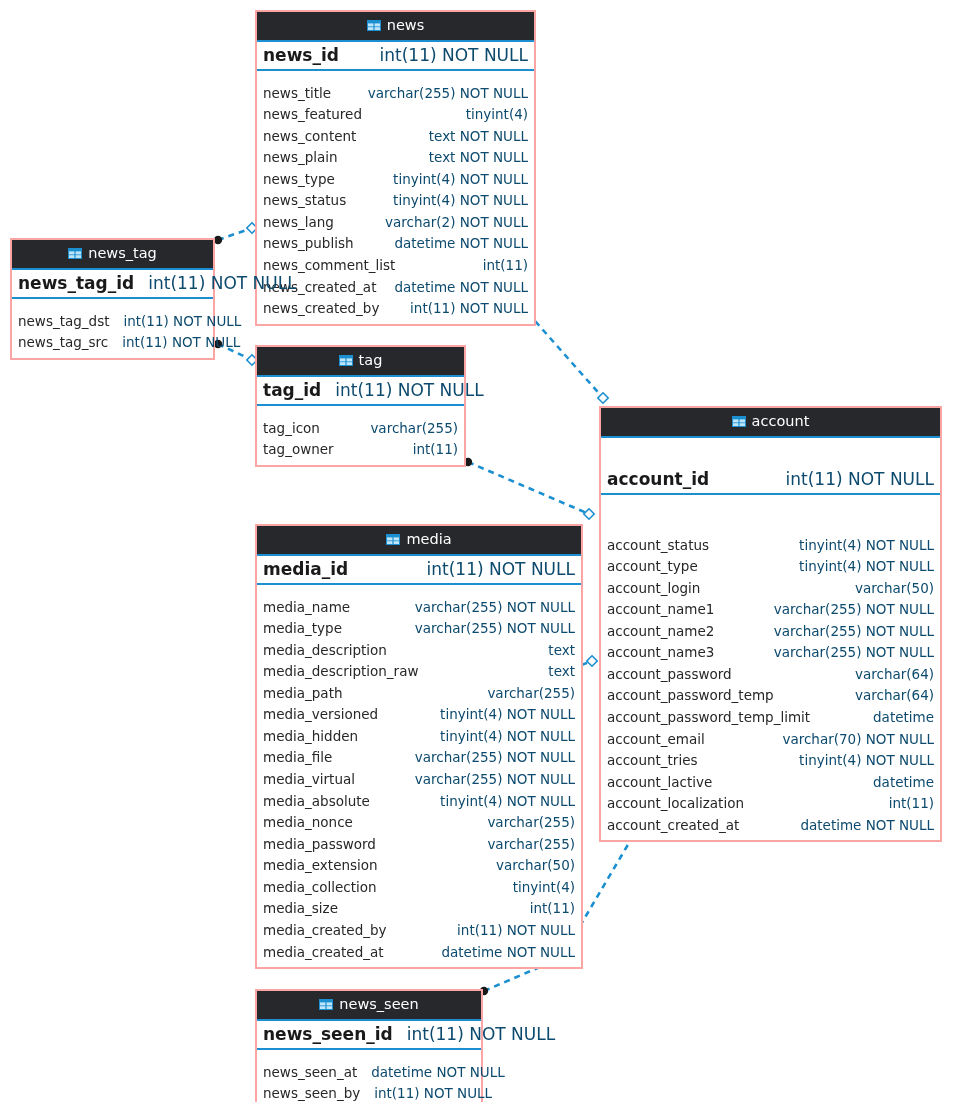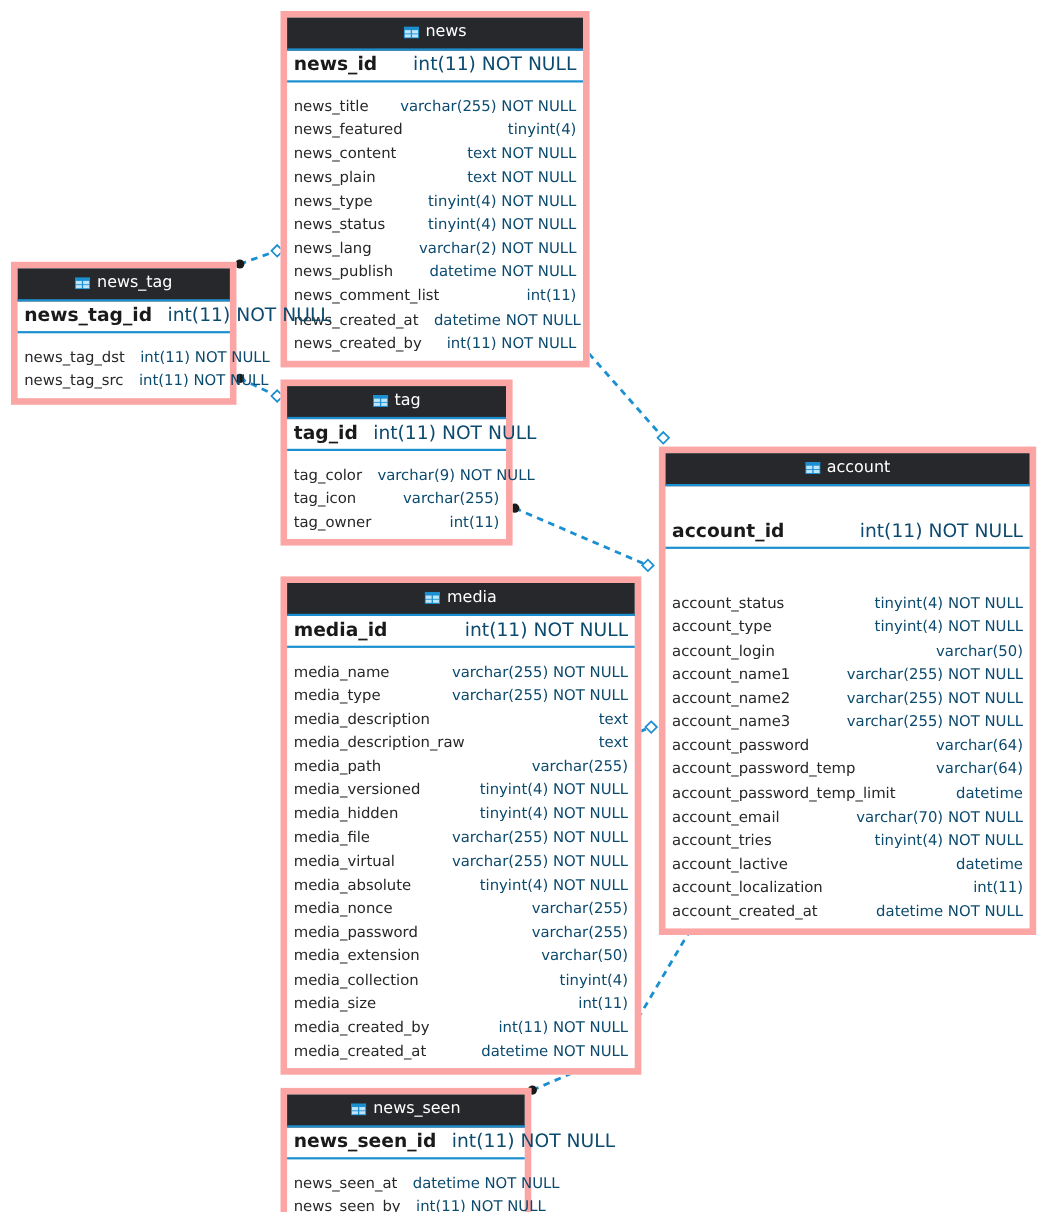--- a/index.html
+++ b/index.html
@@ -20,21 +20,21 @@
     position: absolute;
     left: 0; top: 0;
     width: 953px; height: 1102px;
     pointer-events: none;
     z-index: 1;
   }
   .table-box {
     position: absolute;
     z-index: 2;
     background: #ffffff;
-    border: 6px solid #fca5a5;
+    border: 2px solid #fca5a5;
     display: flex;
     flex-direction: column;
   }
   .table-header {
     background: #26282b;
     color: #ffffff;
     font-size: 14.5px;
     line-height: 1;
     padding: 6px 6px 7px 6px;
     display: flex;
@@ -225,24 +225,20 @@
             </svg>
           </span>
           <span class="table-title">tag</span>
         </div>
         <div class="pk-row">
           <span class="col-name">tag_id</span>
           <span class="col-type">int(11) NOT NULL</span>
         </div>
         <div class="fields">
           <div class="field-row">
-            <span class="col-name">tag_color</span>
-            <span class="col-type">varchar(9) NOT NULL</span>
-          </div>
-          <div class="field-row">
             <span class="col-name">tag_icon</span>
             <span class="col-type">varchar(255)</span>
           </div>
           <div class="field-row">
             <span class="col-name">tag_owner</span>
             <span class="col-type">int(11)</span>
           </div>
         </div>
       </div>
       <div class="table-box" style="left: 255px; top: 524px; width: 328px;">

